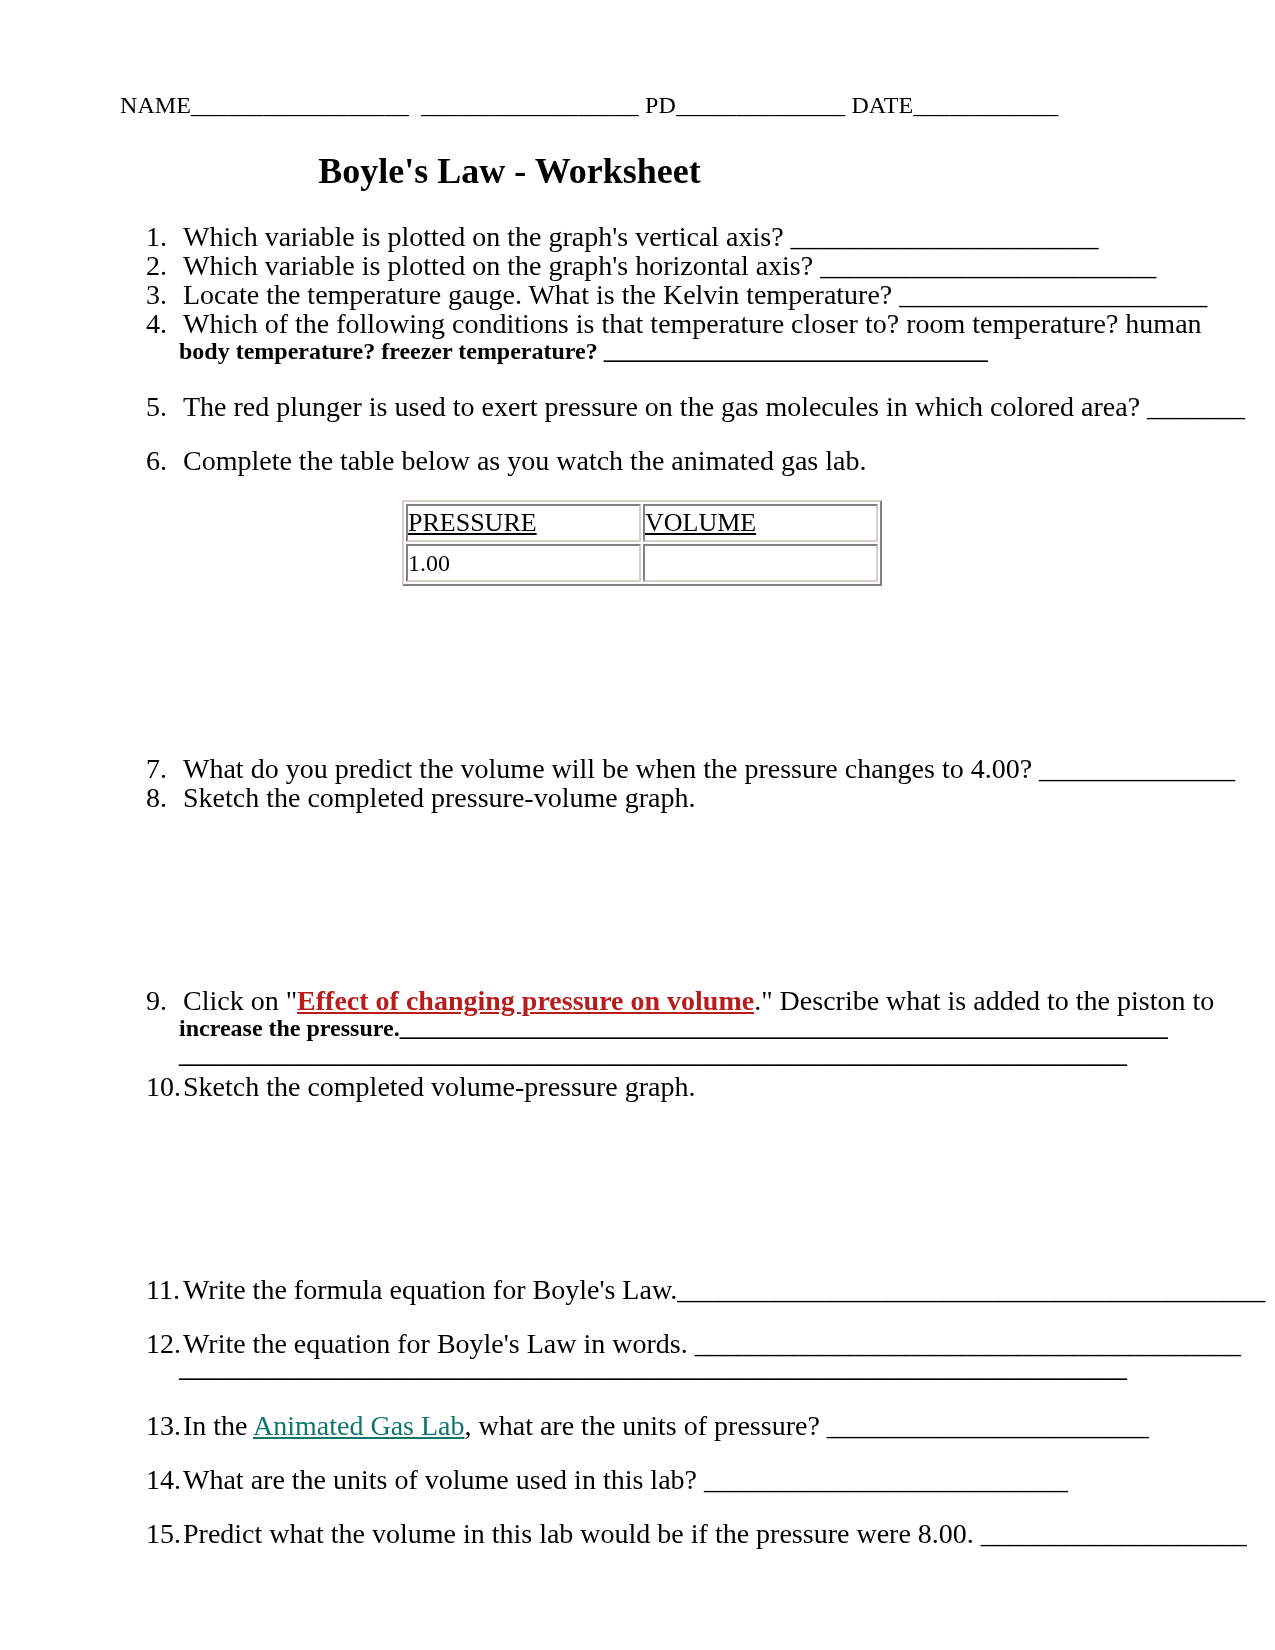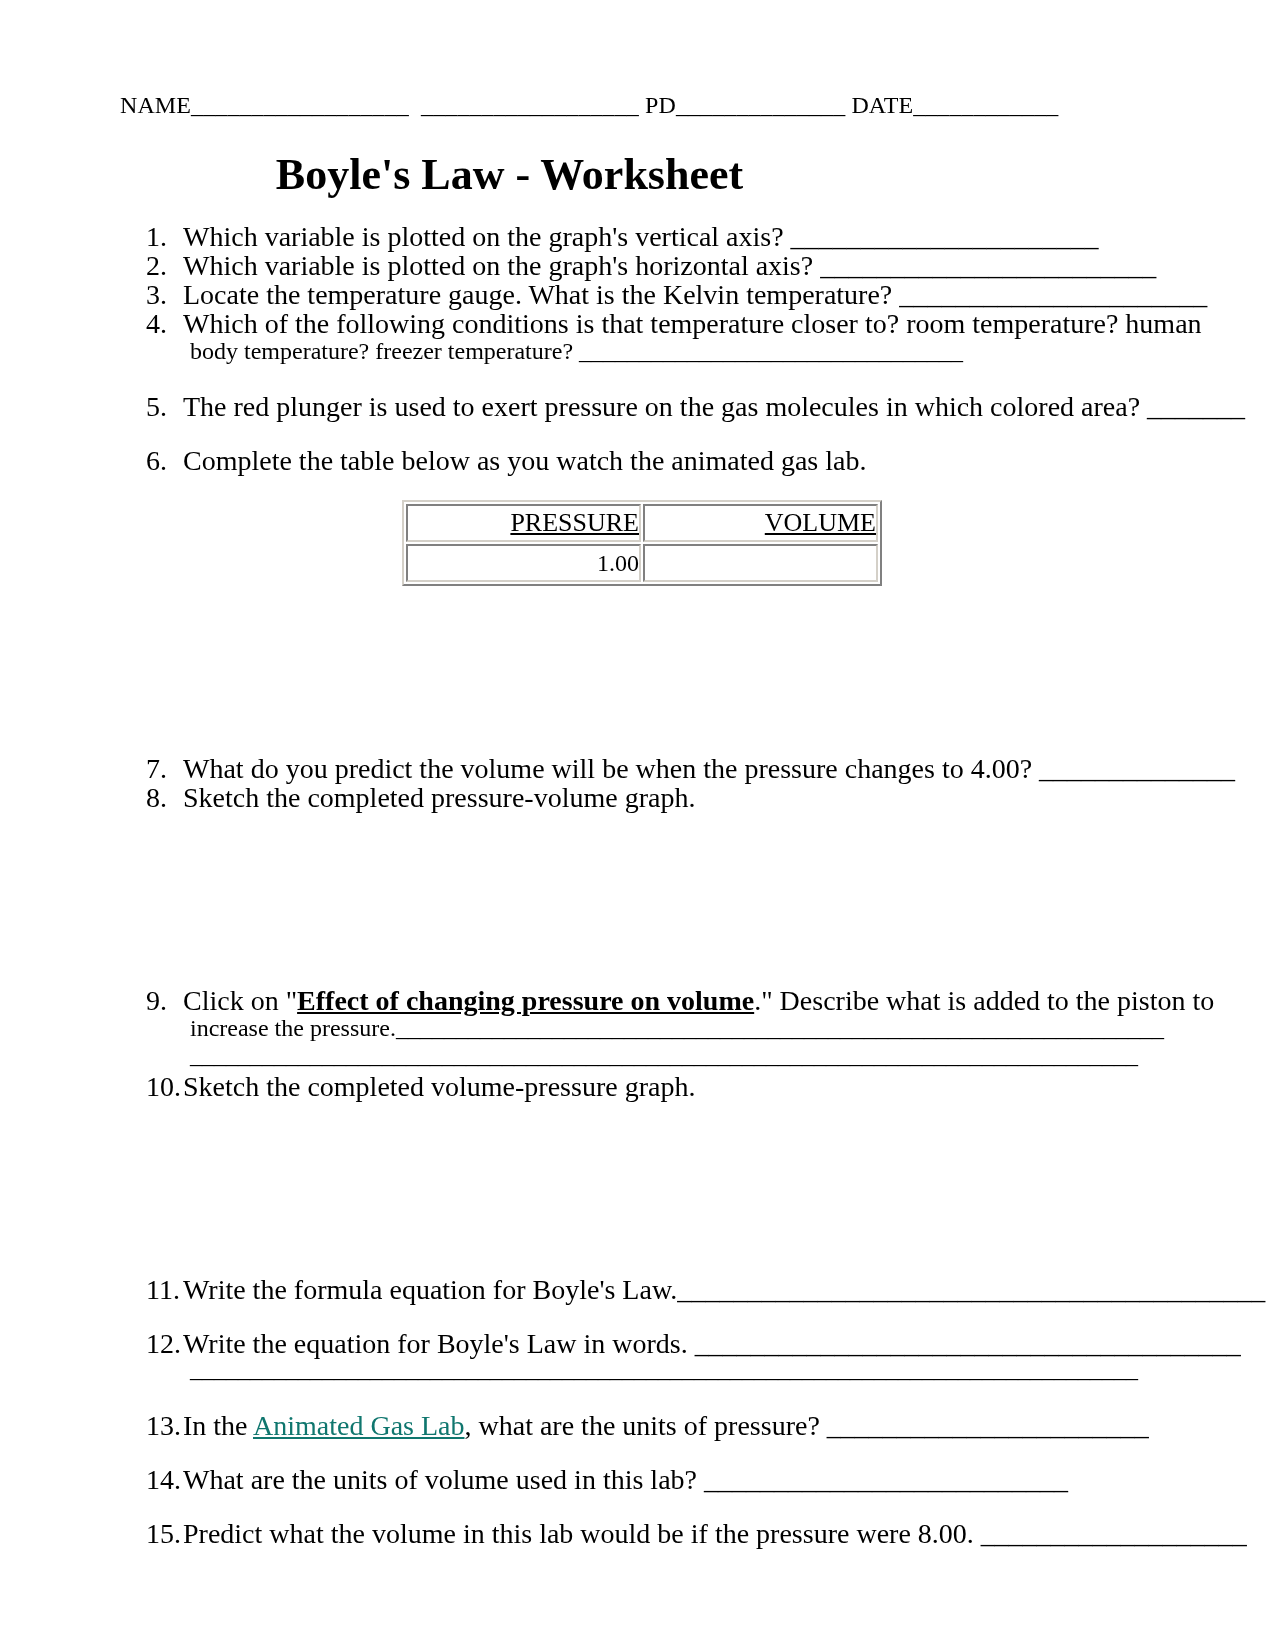--- a/index.html
+++ b/index.html
@@ -1,30 +1,30 @@
 <!DOCTYPE html>
 <html><head>
 <meta charset="utf-8">
 <style>
   html, body { margin: 0; padding: 0; background: #ffffff; }
   body { width: 1275px; height: 1650px; position: relative; overflow: hidden;
          font-family: "Liberation Serif", "DejaVu Serif", serif; color: #000; font-size: 24px; }
   .abs { position: absolute; white-space: nowrap; line-height: 1; text-align: center; }
   .header-line { top: 93px; left: 120px; font-size: 24px; letter-spacing: 0.1px; }
-  .title { top: 153px; left: 0; width: 1019px; text-align: center; font-size: 44px; font-weight: bold; }
+  .title { top: 153px; left: 0; width: 1019px; text-align: center; font-size: 36px; font-weight: bold; }
   .q { position: absolute; left: 146px; font-size: 28px; line-height: 1; white-space: nowrap; }
   .q .num { display: inline-block; width: 37px; }
-  .indent { position: absolute; left: 190px; font-size: 24px; white-space: nowrap; line-height: 1; }
-  .bold-link { font-weight: bold; text-decoration: underline; color: #000000; }
+  .indent { position: absolute; left: 179px; font-size: 24px; white-space: nowrap; line-height: 1; font-weight: bold; }
+  .bold-link { font-weight: bold; text-decoration: underline; color: #b91c1c; }
   .blue-link { color: #0000cc; text-decoration: underline; }
   table.data { position: absolute; left: 402px; top: 500px; border-collapse: separate;
                border-spacing: 2px; border: 2px solid; border-color: #d4d0c8 #808080 #808080 #d4d0c8;
                background: #fff; font-family: "Liberation Serif", serif; font-size: 24px; }
   table.data td, table.data th { border: 2px solid; border-color: #808080 #d4d0c8 #d4d0c8 #808080;
-               width: 231px; height: 34px; text-align: right; padding: 0; font-weight: normal; }
+               width: 231px; height: 34px; text-align: left; padding: 0; font-weight: normal; }
   table.data th span { text-decoration: underline; font-size: 26px; }
 </style>
 </head>
 <body>
 
 <div class="abs header-line">
   <span>NAME</span><span>__________________</span>&nbsp;&nbsp;<span>__________________</span>&nbsp;<span>PD</span><span>______________</span>&nbsp;<span>DATE</span><span>____________</span>
 </div>
 
 <div class="abs title">Boyle's Law - Worksheet</div>

